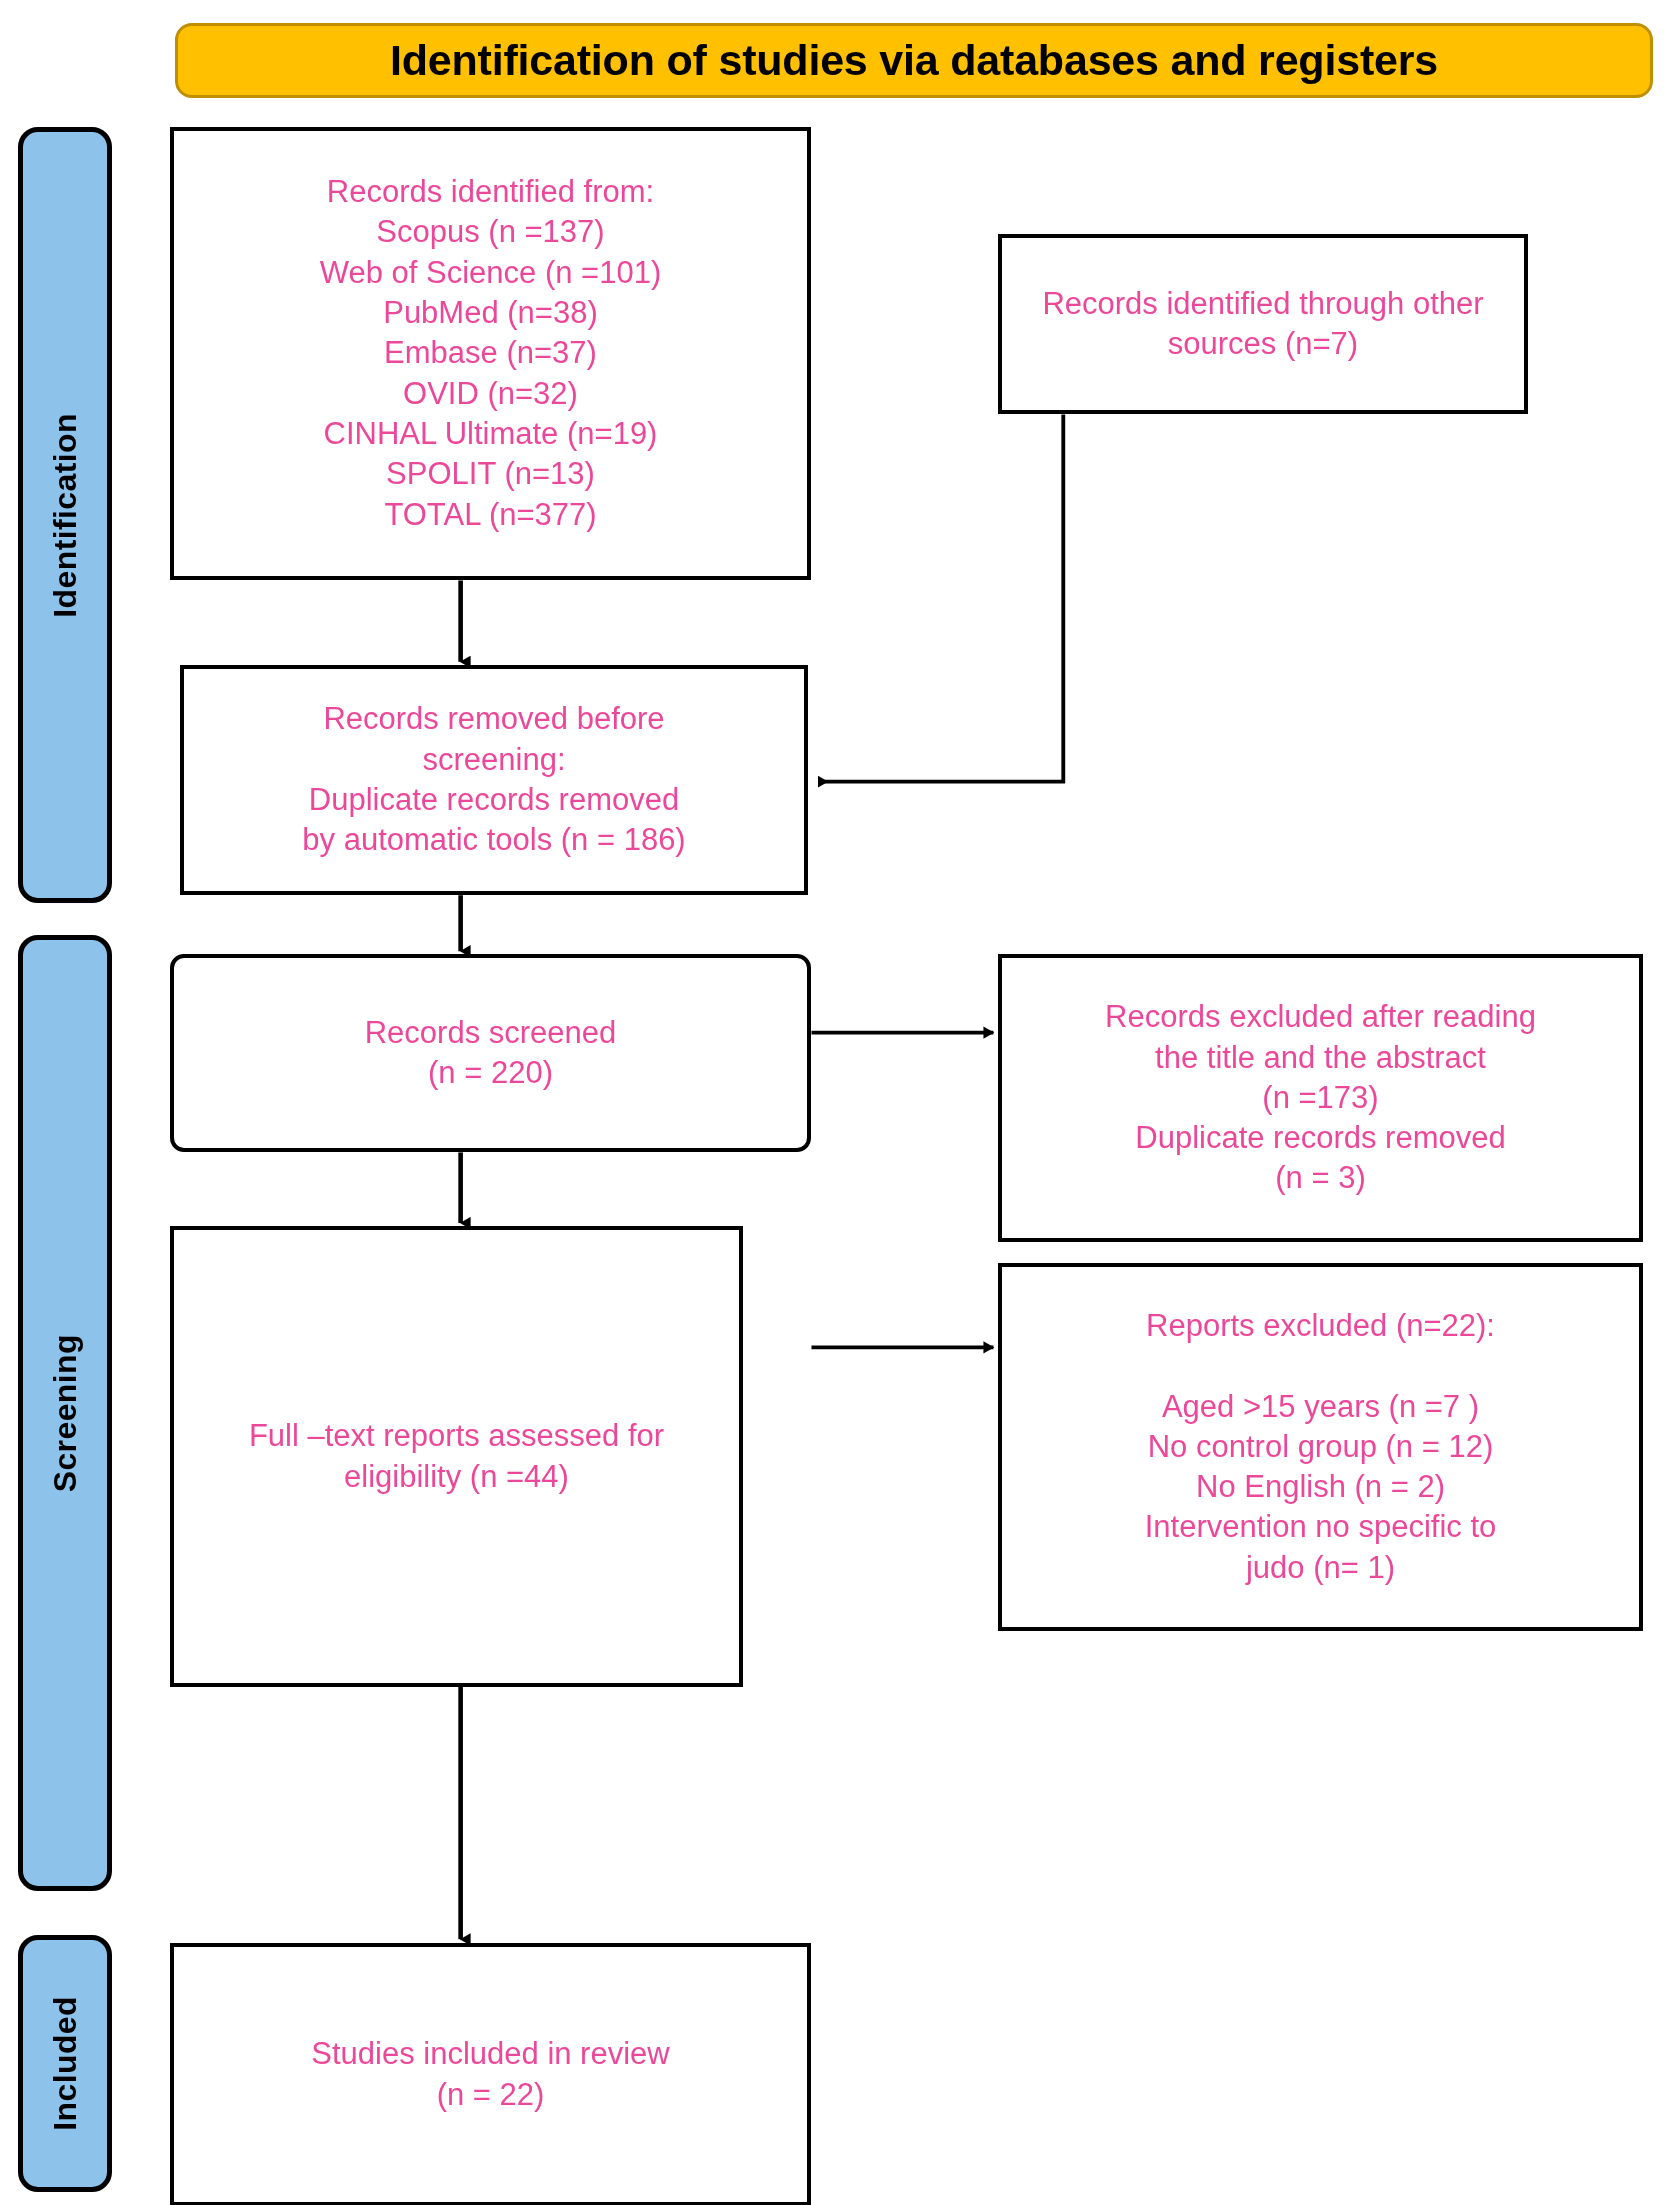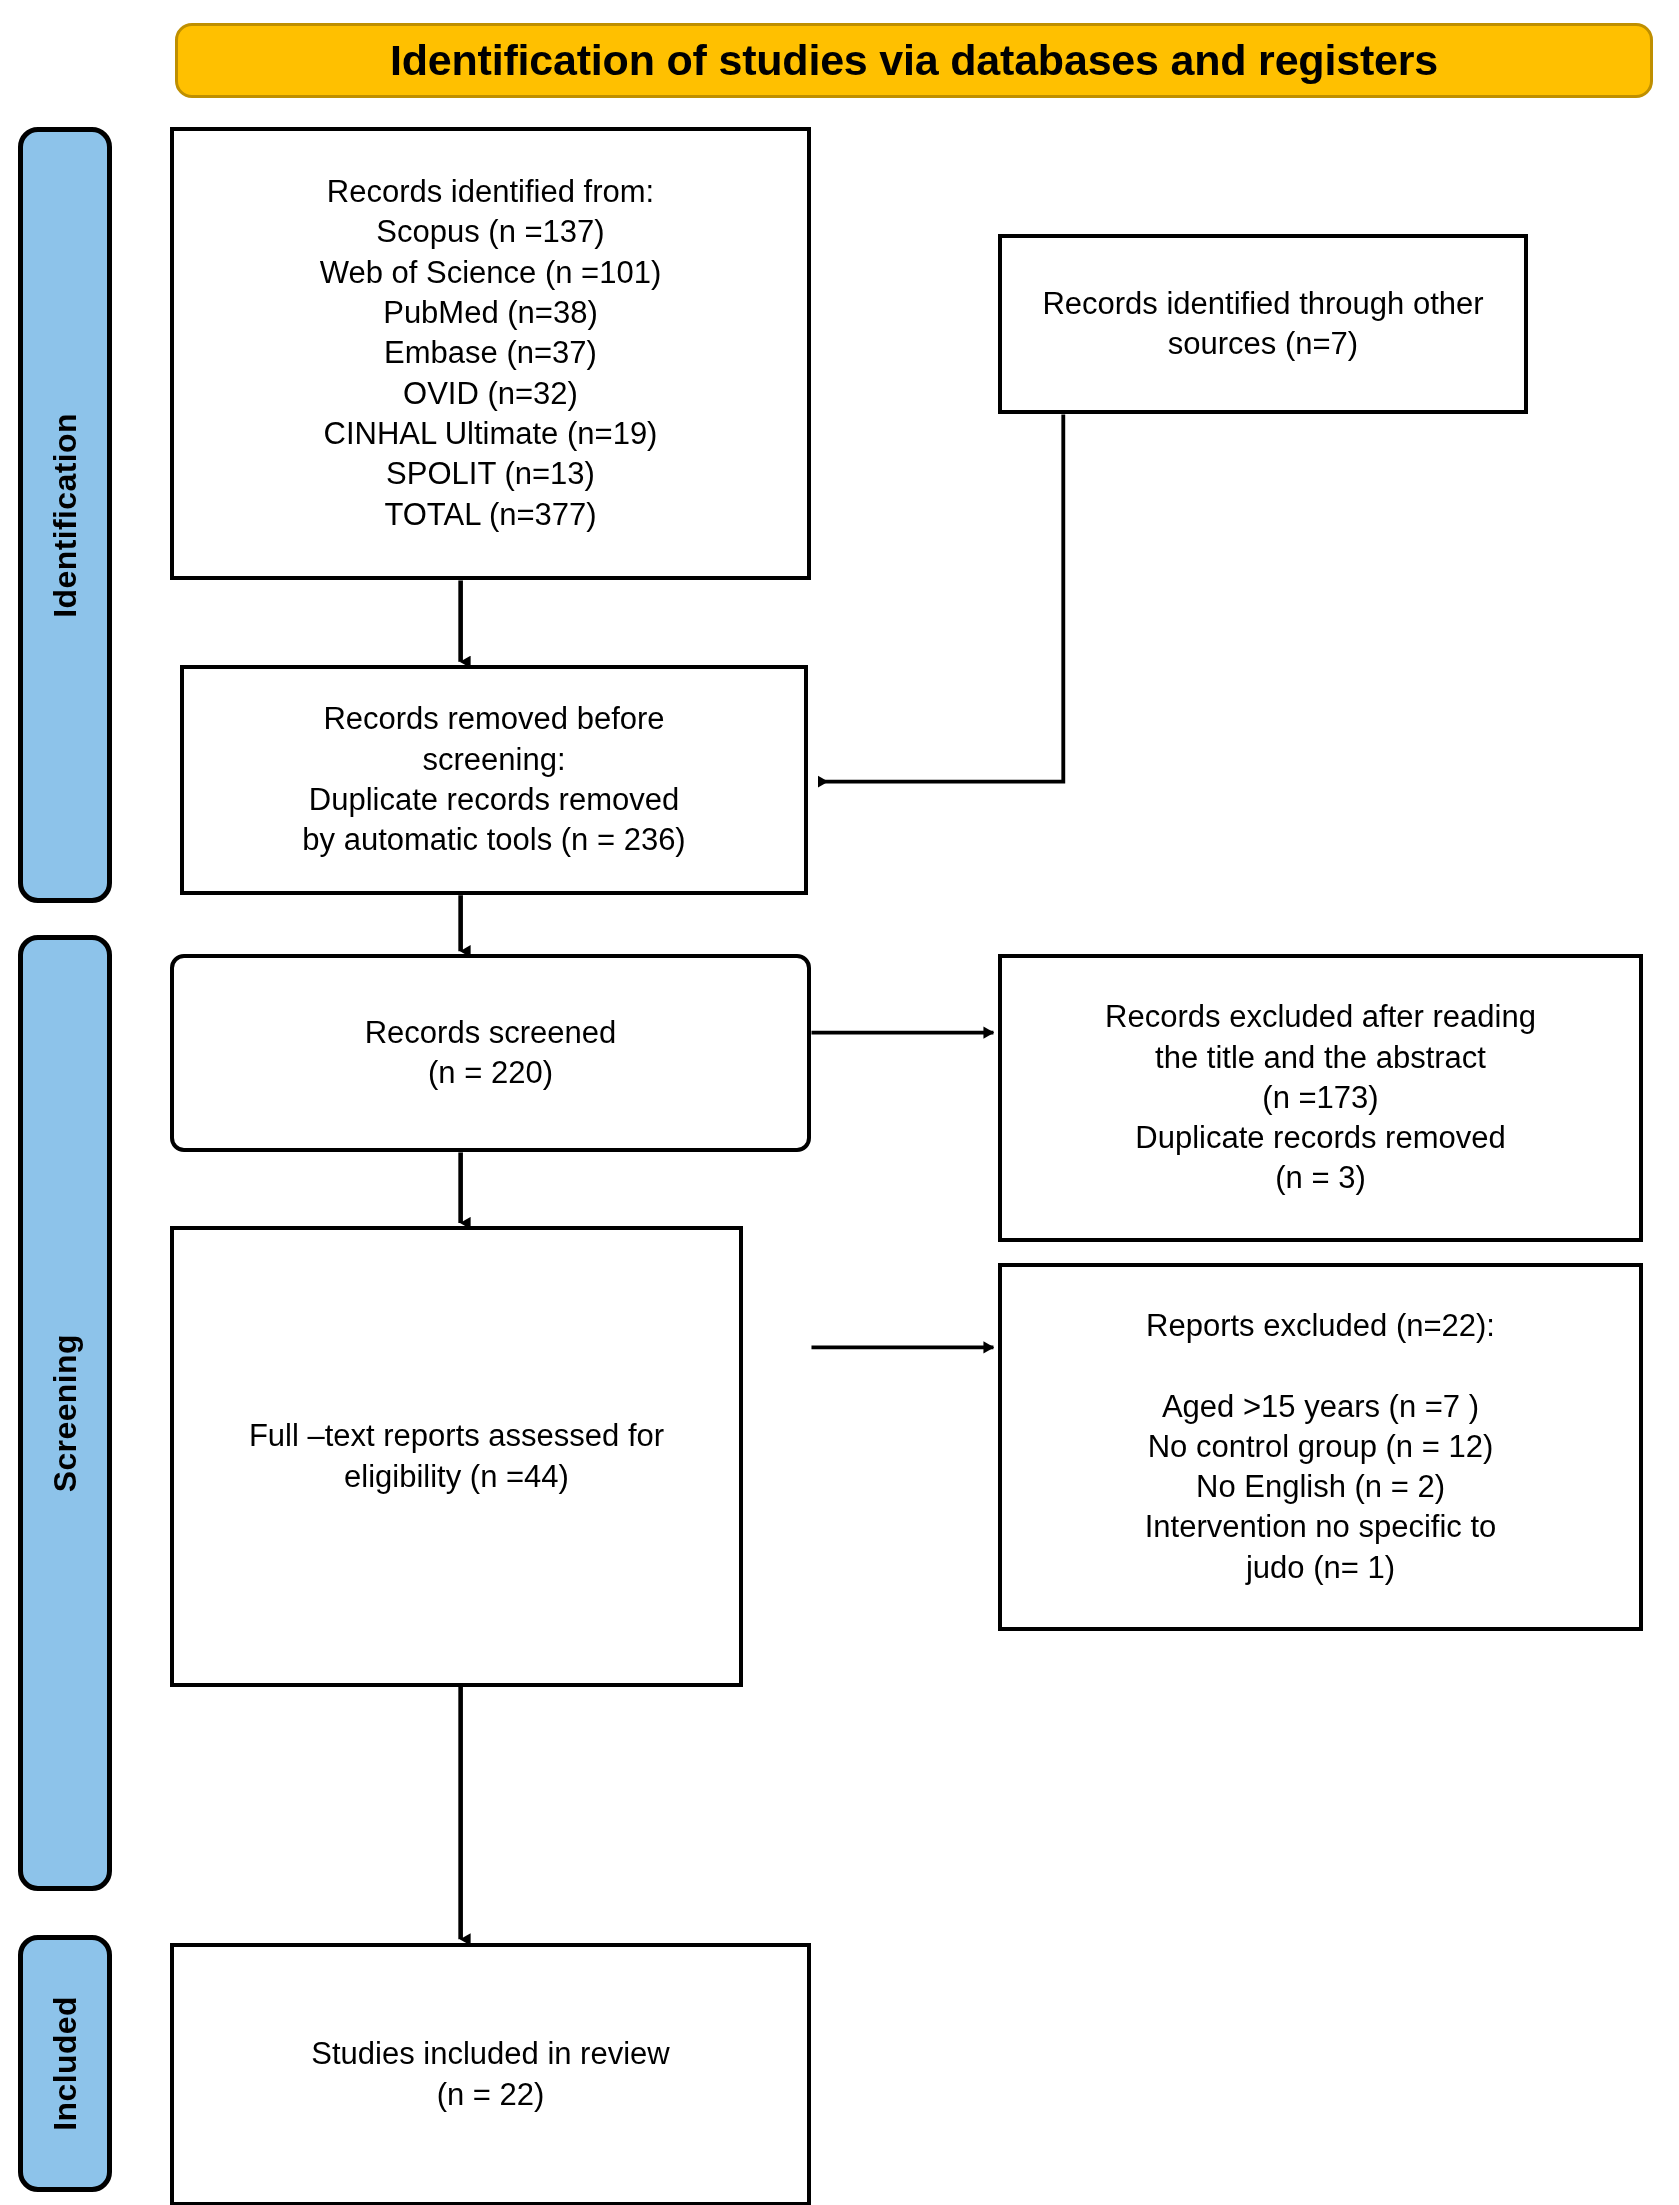--- a/index.html
+++ b/index.html
@@ -74,21 +74,21 @@
     border: 4.6px solid #000000;
     box-sizing: border-box;
     display: flex;
     align-items: center;
     justify-content: center;
     padding: 4.6px 10.7px;
   }
   .flow-box-text {
     font-size: 31px;
     line-height: 1.30;
-    color: #000000;
+    color: #ec4899;
     text-align: center;
     white-space: pre-line;
   }
 
   #box-records-identified { left: 170px;  top: 127px;  width: 641px;  height: 453px; }
   #box-other-sources      { left: 998px; top: 234px;  width: 530px;  height: 180px; }
   #box-records-removed    { left: 180px;  top: 665px;  width: 628px;  height: 230px; }
   #box-records-screened   { left: 170px;  top: 954px; width: 641px;  height: 198px; border-radius: 14px; }
   #box-records-excluded   { left: 998px; top: 954px; width: 645px;  height: 288px; }
   #box-fulltext-assessed  { left: 170px;  top: 1226px; width: 573px;  height: 461px; }
@@ -140,21 +140,21 @@
 
   <div class="flow-box" id="box-other-sources">
     <span class="flow-box-text">Records identified through other
 sources (n=7)</span>
   </div>
 
   <div class="flow-box" id="box-records-removed">
     <span class="flow-box-text">Records removed before
 screening:
 Duplicate records removed
-by automatic tools (n = 236)</span>
+by automatic tools (n = 186)</span>
   </div>
 
   <div class="flow-box" id="box-records-screened">
     <span class="flow-box-text">Records screened
 (n = 220)</span>
   </div>
 
   <div class="flow-box" id="box-records-excluded">
     <span class="flow-box-text">Records excluded after reading
 the title and the abstract

